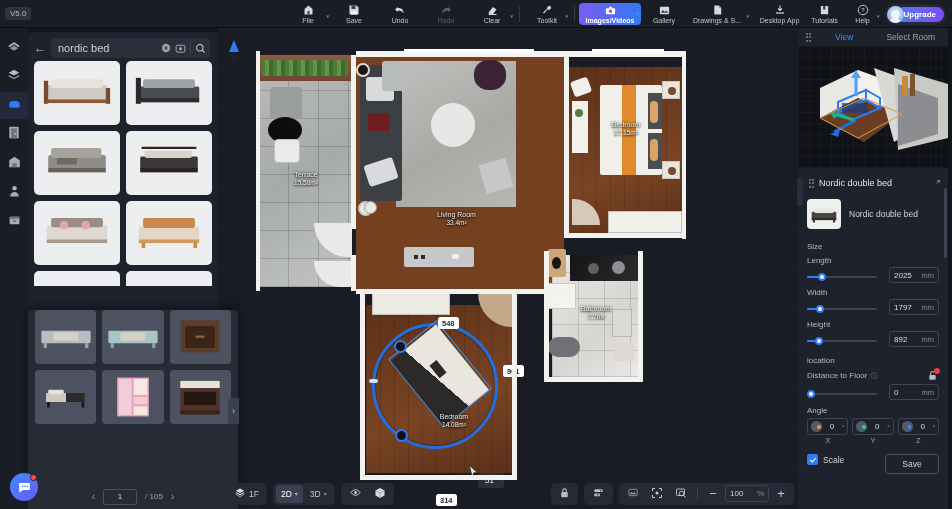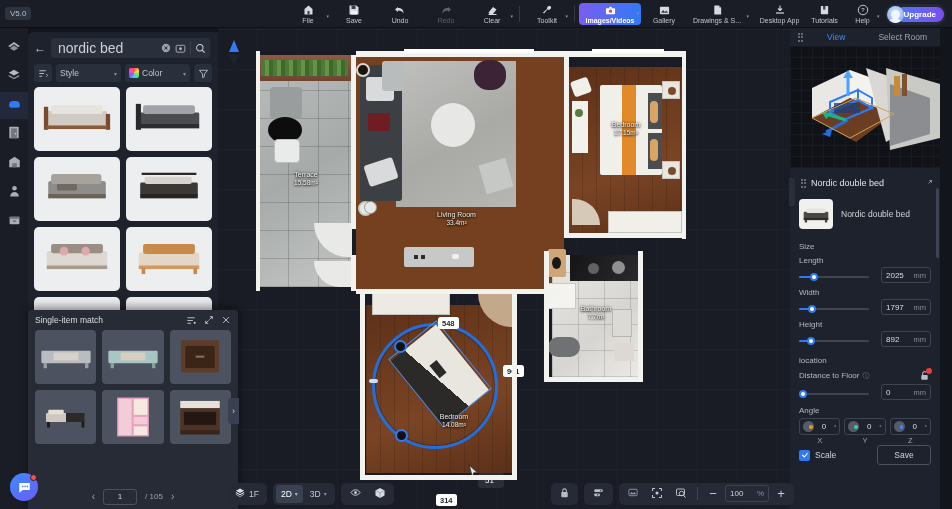--- a/index.html
+++ b/index.html
@@ -62,21 +62,21 @@
   .library {
     position: absolute; left: 28px; top: 32px; width: 190px; height: 477px;
     background: #1e222c; border-radius: 6px 0 0 0; z-index: 5;
   }
   .search-row { display:flex; align-items:center; gap:5px; padding: 6px 8px 3px 6px; }
   .back-arrow { font-size: 12px; color:#c6c9d2; cursor:pointer; line-height:1; }
   .search-box {
     flex:1; height: 20px; background: #2a2f3c; border-radius: 4px;
     display:flex; align-items:center; padding: 0 4px 0 7px; gap: 4px;
   }
-  .search-box .qtext { flex:1; font-size: 14px; color: #cdd0d8; }
+  .search-box .qtext { flex:1; font-size: 11px; color: #cdd0d8; }
   .search-box .mini { width:11px;height:11px;display:flex;align-items:center;justify-content:center;cursor:pointer;}
   .sb-div { width:1px;height:12px;background:#3b4150; }
   .filter-row { display:flex; align-items:center; gap:4px; padding: 3px 6px 5px 6px; }
   .fbtn {
     height: 18px; background: #2a2f3c; border-radius: 3px; display:flex; align-items:center;
     gap:3px; padding: 0 4px; font-size: 8.5px; color: #c4c7d0; cursor:pointer;
   }
   .fbtn.sq { width: 18px; justify-content:center; padding:0; }
   .fbtn.grow { flex: 1; justify-content: space-between; }
   .color-chip { width: 10px; height: 10px; border-radius: 2px;
@@ -197,21 +197,21 @@
   }
   .bgroup { display:flex; align-items:center; background:#252a36; border-radius: 5px; height: 22px; padding: 0 3px; gap: 2px; }
   .bbtn { height: 18px; min-width: 20px; padding: 0 5px; display:flex; align-items:center; justify-content:center; gap:3px; border-radius:3px; font-size:8.5px; color:#c8cbd3; cursor:pointer; }
   .bbtn.on { background: #3a4150; color:#fff; }
   .bspace { flex:1; }
   .zoom-field { width: 44px; height: 17px; border:1px solid #3d4352; border-radius:3px; display:flex; align-items:center; justify-content:space-between; padding:0 4px; font-size:8px; color:#cfd2d9; }
   .vdiv { width:1px; height:13px; background:#3d4352; margin: 0 3px; }
 
   
   .right {
-    position:absolute; right: 12px; top: 28px; width: 150px; height: 481px;
+    position:absolute; right: 4px; top: 28px; width: 150px; height: 481px;
     background: #1e222c; z-index: 6; display:flex; flex-direction:column;
   }
   .view-tabs { display:flex; align-items:center; height: 18px; padding: 0 4px; gap: 0; }
   .grip { width: 9px; display:flex; flex-direction:column; gap:1.5px; align-items:center; }
   .grip i { display:block; width:2px; height:2px; background:#7d828e; border-radius:50%; box-shadow: 3px 0 0 #7d828e; }
   .vtab { flex:1; text-align:center; font-size: 8.5px; color:#9fa3ad; cursor:pointer; padding: 2px 0; }
   .vtab.on { color:#3d8bff; }
   .preview { height: 122px; position:relative; overflow:hidden; background:#14161d; }
   .prop-title { display:flex; align-items:center; gap:5px; padding: 6px 7px 5px 7px; }
   .prop-title .nm { flex:1; font-size: 9px; color:#e2e4e9; }
@@ -241,21 +241,21 @@
   .lock-dot { position:absolute; right:-1px; top:-1px; width:6px; height:6px; border-radius:50%; background:#f03b3b; }
   .angle-grid { display:flex; gap: 4px; margin-top: 3px; }
   .ang-cell { flex:1; }
   .ang-box {
     height: 17px; border:1px solid #3d4352; border-radius:3px; display:flex;
     align-items:center; justify-content:space-between; padding: 0 3px; font-size:8px; color:#dcdee4;
   }
   .ang-ico { width:11px; height:11px; border-radius:50%; background:#555b69; position:relative; }
   .ang-ico i { position:absolute; width:3.5px; height:3.5px; border-radius:50%; }
   .ang-ax { text-align:center; font-size:7.5px; color:#9da1ab; margin-top: 1px; }
-  .scale-row { display:flex; align-items:center; justify-content:space-between; margin-bottom: 6px; }
+  .scale-row { display:flex; align-items:flex-start; justify-content:space-between; margin-top: 9px; margin-bottom: 6px; }
   .cbx { display:flex; align-items:center; gap:5px; font-size:8.5px; color:#cfd2d9; cursor:pointer; }
   .cbox { width:11px; height:11px; border-radius:2px; background:#2f7bf5; display:flex; align-items:center; justify-content:center; }
   .reset-btn { width: 54px; height: 20px; border:1px solid #4a505e; border-radius:3px; display:flex; align-items:center; justify-content:center; font-size:8.5px; color:#cfd2d9; cursor:pointer; }
   .scrollbar { position:absolute; right: 1px; top: 160px; width: 3px; height: 70px; background:#3d4352; border-radius: 2px; }
   .panel-collapse { position:absolute; left: -1px; top: 150px; width: 6px; height: 28px; background:#2a2e39; border-radius:0 3px 3px 0; }
 </style>
 </head>
 <body>
 
 <div class="app">
@@ -482,44 +482,20 @@
         <span class="sb-div"></span>
         <span class="mini">
           <svg width="11" height="11" viewBox="0 0 24 24">
               <circle cx="10.5" cy="10.5" r="7" fill="none" stroke="#cdd0d8" stroke-width="2.2"></circle>
               <path d="M16 16l5 5" stroke="#cdd0d8" stroke-width="2.4"></path>
             </svg>
         </span>
       </div>
     </div>
 
-    <div class="filter-row">
-      <div class="fbtn sq">
-        <svg width="11" height="11" viewBox="0 0 24 24">
-            <path d="M3 6h14M3 12h10M3 18h6" stroke="#c4c7d0" stroke-width="2"></path>
-            <path d="M18 13l3 3-3 3" stroke="#c4c7d0" stroke-width="1.8" fill="none"></path>
-          </svg>
-      </div>
-      <div class="fbtn grow">
-        <span>Style</span>
-        <span style="font-size:6px;color:#868b96">▾</span>
-      </div>
-      <div class="fbtn grow">
-        <span style="display:flex;align-items:center;gap:3px">
-          <span class="color-chip"></span>
-          <span>Color</span>
-        </span>
-        <span style="font-size:6px;color:#868b96">▾</span>
-      </div>
-      <div class="fbtn sq">
-        <svg width="11" height="11" viewBox="0 0 24 24">
-            <path d="M3 5h18l-7 8v6l-4 2v-8z" fill="none" stroke="#c4c7d0" stroke-width="1.8"></path>
-          </svg>
-      </div>
-    </div>
 
     <div class="grid">
       <div class="card">
         <svg width="72" height="42" viewBox="0 0 100 58">
             <rect x="8" y="18" width="84" height="22" rx="2" fill="#cfcac3"></rect>
             <rect x="14" y="10" width="72" height="12" rx="3" fill="#e6e3de"></rect>
             <rect x="4" y="12" width="6" height="32" fill="#7b4a2c"></rect>
             <rect x="90" y="22" width="6" height="22" fill="#7b4a2c"></rect>
             <rect x="8" y="38" width="84" height="5" fill="#8a5a36"></rect>
           </svg>
@@ -577,39 +553,20 @@
         <svg width="72" height="42" viewBox="0 0 100 58">
             <rect x="8" y="18" width="84" height="22" rx="3" fill="#ded6cb"></rect>
             <rect x="14" y="8" width="72" height="13" rx="3" fill="#c0a078"></rect>
             <rect x="8" y="38" width="84" height="5" fill="#b08f68"></rect>
           </svg>
       </div>
     </div>
   </div>
 
   <div class="match">
-    <div class="match-head">
-      <span class="match-title">Single-item match</span>
-      <span class="mh-ic">
-        <svg width="11" height="11" viewBox="0 0 24 24">
-            <path d="M3 6h16M3 12h12M3 18h8" stroke="#c2c5cd" stroke-width="2"></path>
-            <circle cx="19" cy="17" r="2.4" fill="#c2c5cd"></circle>
-          </svg>
-      </span>
-      <span class="mh-ic">
-        <svg width="10" height="10" viewBox="0 0 24 24">
-            <path d="M14 4h6v6M20 4l-7 7M10 20H4v-6M4 20l7-7" stroke="#c2c5cd" stroke-width="2.2" fill="none"></path>
-          </svg>
-      </span>
-      <span class="mh-ic">
-        <svg width="10" height="10" viewBox="0 0 24 24">
-            <path d="M5 5l14 14M19 5L5 19" stroke="#c2c5cd" stroke-width="2.2"></path>
-          </svg>
-      </span>
-    </div>
 
 
     <div class="mgrid">
       <div class="mcard">
         <svg width="56" height="28" viewBox="0 0 100 50">
             <rect x="6" y="14" width="88" height="22" rx="2" fill="#b9bdc2"></rect>
             <rect x="28" y="17" width="44" height="14" fill="#d6d2c8"></rect>
             <rect x="10" y="36" width="6" height="9" fill="#9ba0a6"></rect>
             <rect x="84" y="36" width="6" height="9" fill="#9ba0a6"></rect>
           </svg>

